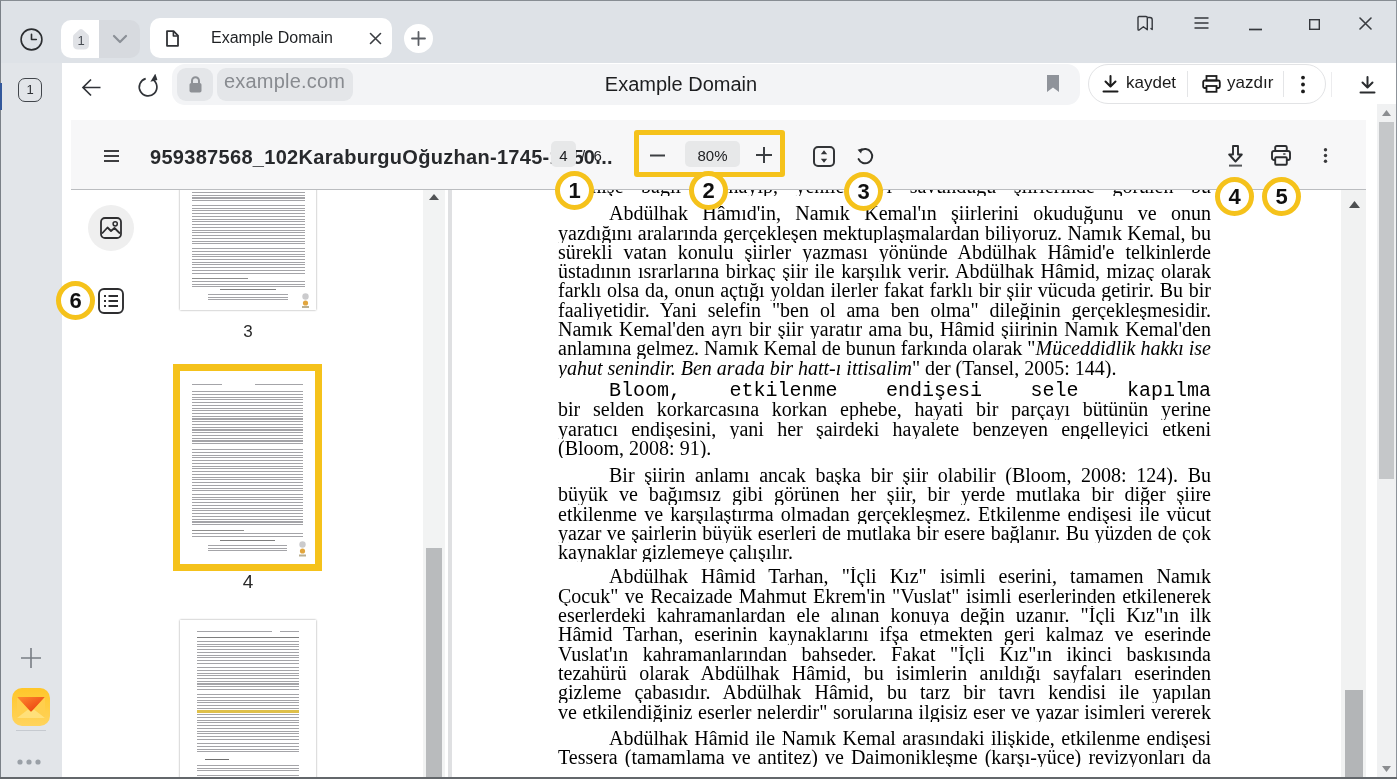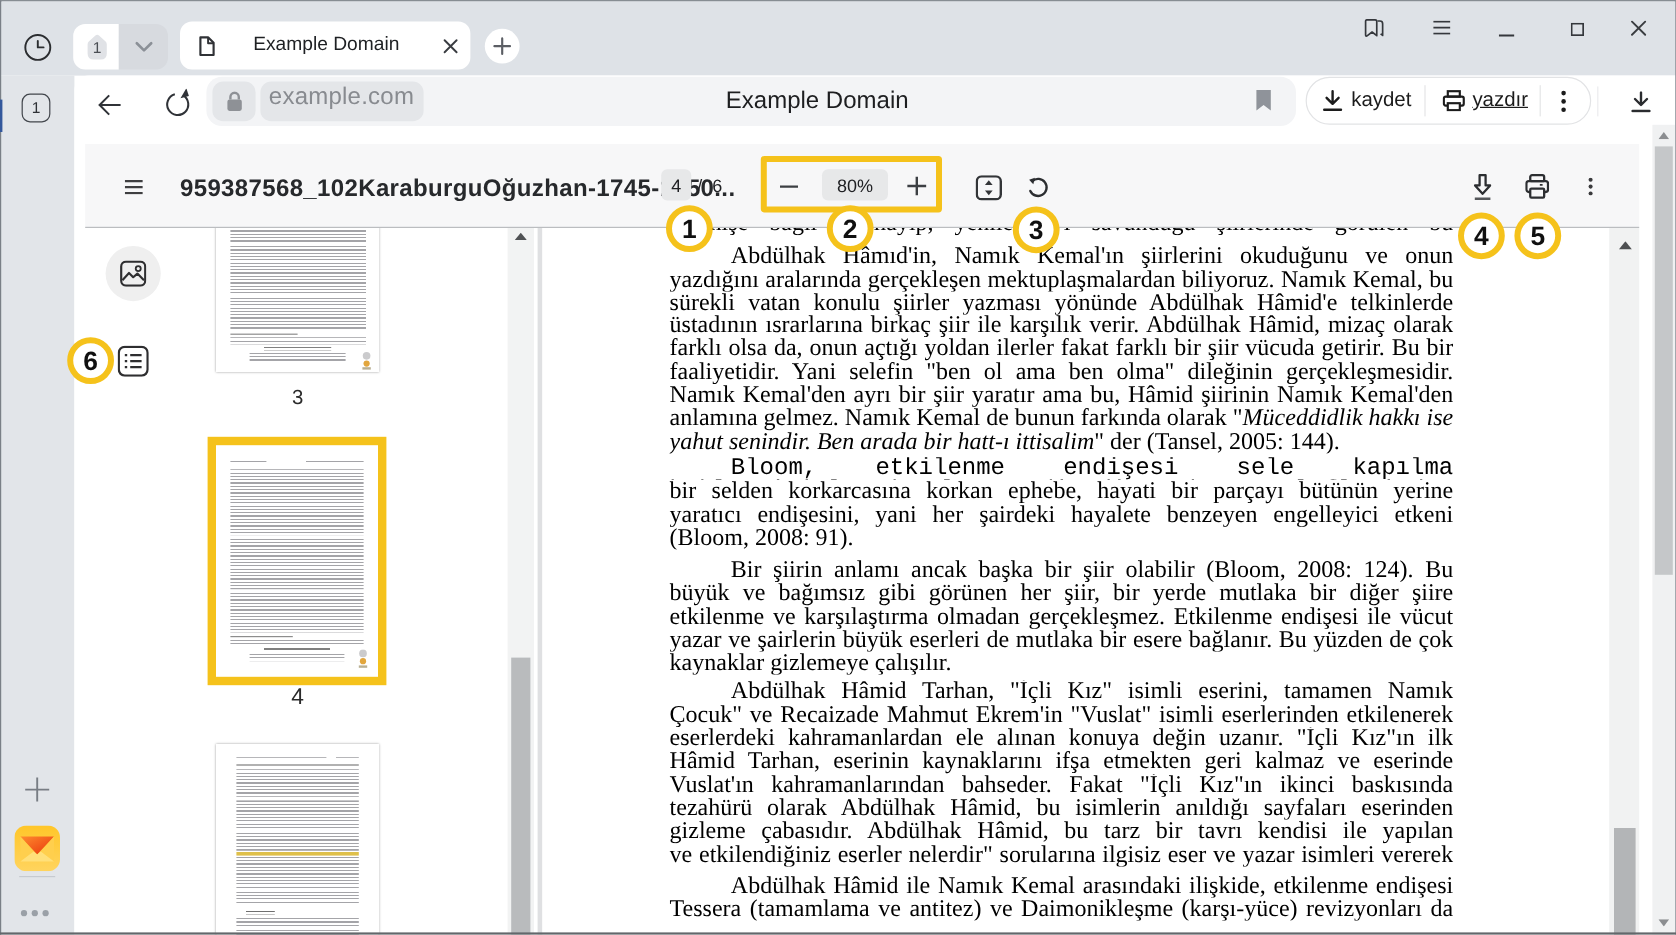--- a/index.html
+++ b/index.html
@@ -153,21 +153,21 @@
       <path d="M8.5 1 V11 M3.5 6.5 L8.5 11.5 L13.5 6.5" fill="none" stroke="#1c1c1c" stroke-width="2" stroke-linecap="round" stroke-linejoin="round"></path>
       <path d="M1.5 16.5 H15.5" stroke="#1c1c1c" stroke-width="2" stroke-linecap="round"></path>
     </svg>
     <div class="abs" style="left:1064px;top:10px;font-size:17px;color:#1b1b1b;">kaydet</div>
     <div class="abs" style="left:1125px;top:8px;width:1px;height:26px;background:#e4e5e7;"></div>
     <svg class="abs" style="left:1140px;top:12px" width="19" height="18" viewBox="0 0 19 18">
       <rect x="4.5" y="1" width="10" height="4.5" fill="none" stroke="#1c1c1c" stroke-width="1.8"></rect>
       <rect x="1.2" y="5.5" width="16.6" height="7.5" rx="1.5" fill="none" stroke="#1c1c1c" stroke-width="1.8"></rect>
       <rect x="4.5" y="11" width="10" height="5.8" fill="#fff" stroke="#1c1c1c" stroke-width="1.8"></rect>
     </svg>
-    <div class="abs" style="left:1165px;top:10px;font-size:17px;color:#1b1b1b;text-decoration:underline;">yazdır</div>
+    <div class="abs" style="left:1165px;top:10px;font-size:17px;color:#1b1b1b;">yazdır</div>
     <div class="abs" style="left:1221px;top:8px;width:1px;height:26px;background:#e4e5e7;"></div>
     <svg class="abs" style="left:1238px;top:12px" width="6" height="19" viewBox="0 0 6 19">
       <circle cx="3" cy="2.6" r="1.9" fill="#1c1c1c"></circle>
         <circle cx="3" cy="9.5" r="1.9" fill="#1c1c1c"></circle>
         <circle cx="3" cy="16.4" r="1.9" fill="#1c1c1c"></circle>
     </svg>
     <div class="abs" style="left:1269px;top:9px;width:1px;height:25px;background:#ececee;"></div>
 
     <svg class="abs" style="left:1297px;top:13px" width="17" height="18" viewBox="0 0 17 18">
       <path d="M8.5 1 V11 M3.5 6.5 L8.5 11.5 L13.5 6.5" fill="none" stroke="#2a2c2f" stroke-width="2" stroke-linecap="round" stroke-linejoin="round"></path>

